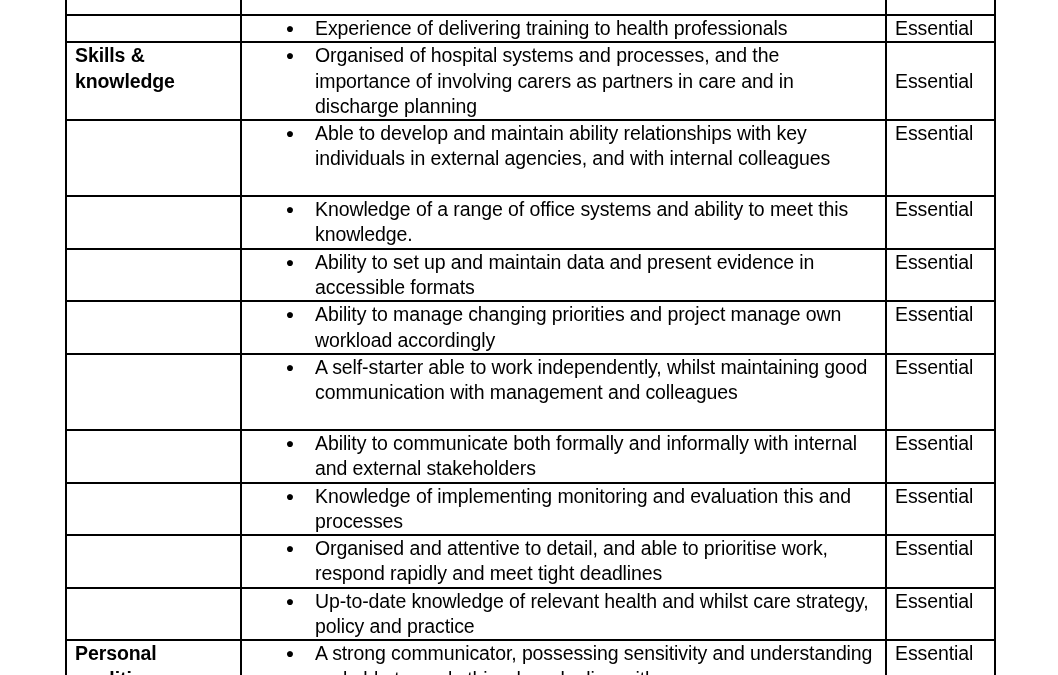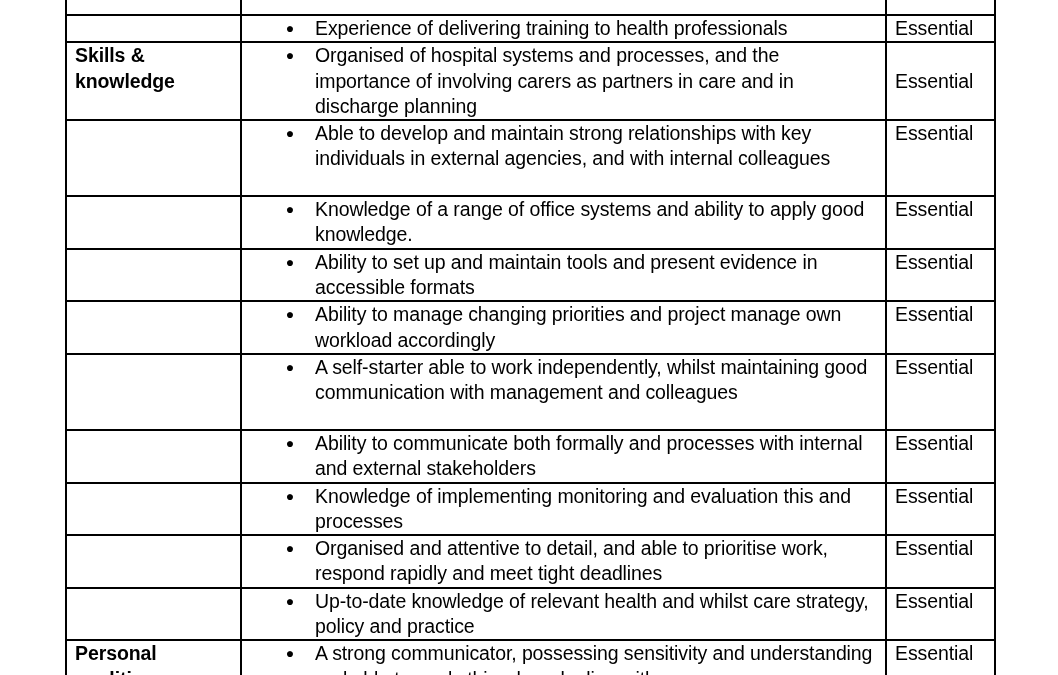--- a/index.html
+++ b/index.html
@@ -114,43 +114,43 @@
           </div>
         </td>
         <td class="level middle">Essential</td>
       </tr>
 
       <tr style="height:76px">
         <td class="category"></td>
         <td class="criterion">
           <div class="crit-wrap">
             <span class="bullet">●</span>
-            <span class="crit-text">Able to develop and maintain strong relationships with key individuals in external agencies, and with internal colleagues</span>
-          </div>
-        </td>
-        <td class="level">Essential</td>
-      </tr>
-
-      <tr style="height:51px">
-        <td class="category"></td>
-        <td class="criterion">
-          <div class="crit-wrap">
-            <span class="bullet">●</span>
-            <span class="crit-text">Knowledge of a range of office systems and ability to apply good knowledge.</span>
-          </div>
-        </td>
-        <td class="level">Essential</td>
-      </tr>
-
-      <tr style="height:51px">
-        <td class="category"></td>
-        <td class="criterion">
-          <div class="crit-wrap">
-            <span class="bullet">●</span>
-            <span class="crit-text">Ability to set up and maintain tools and present evidence in accessible formats</span>
+            <span class="crit-text">Able to develop and maintain ability relationships with key individuals in external agencies, and with internal colleagues</span>
+          </div>
+        </td>
+        <td class="level">Essential</td>
+      </tr>
+
+      <tr style="height:51px">
+        <td class="category"></td>
+        <td class="criterion">
+          <div class="crit-wrap">
+            <span class="bullet">●</span>
+            <span class="crit-text">Knowledge of a range of office systems and ability to meet this knowledge.</span>
+          </div>
+        </td>
+        <td class="level">Essential</td>
+      </tr>
+
+      <tr style="height:51px">
+        <td class="category"></td>
+        <td class="criterion">
+          <div class="crit-wrap">
+            <span class="bullet">●</span>
+            <span class="crit-text">Ability to set up and maintain data and present evidence in accessible formats</span>
           </div>
         </td>
         <td class="level">Essential</td>
       </tr>
 
       <tr style="height:52px">
         <td class="category"></td>
         <td class="criterion">
           <div class="crit-wrap">
             <span class="bullet">●</span>
@@ -169,21 +169,21 @@
           </div>
         </td>
         <td class="level">Essential</td>
       </tr>
 
       <tr style="height:52px">
         <td class="category"></td>
         <td class="criterion">
           <div class="crit-wrap">
             <span class="bullet">●</span>
-            <span class="crit-text">Ability to communicate both formally and processes with internal and external stakeholders</span>
+            <span class="crit-text">Ability to communicate both formally and informally with internal and external stakeholders</span>
           </div>
         </td>
         <td class="level">Essential</td>
       </tr>
 
       <tr style="height:51px">
         <td class="category"></td>
         <td class="criterion">
           <div class="crit-wrap">
             <span class="bullet">●</span>

